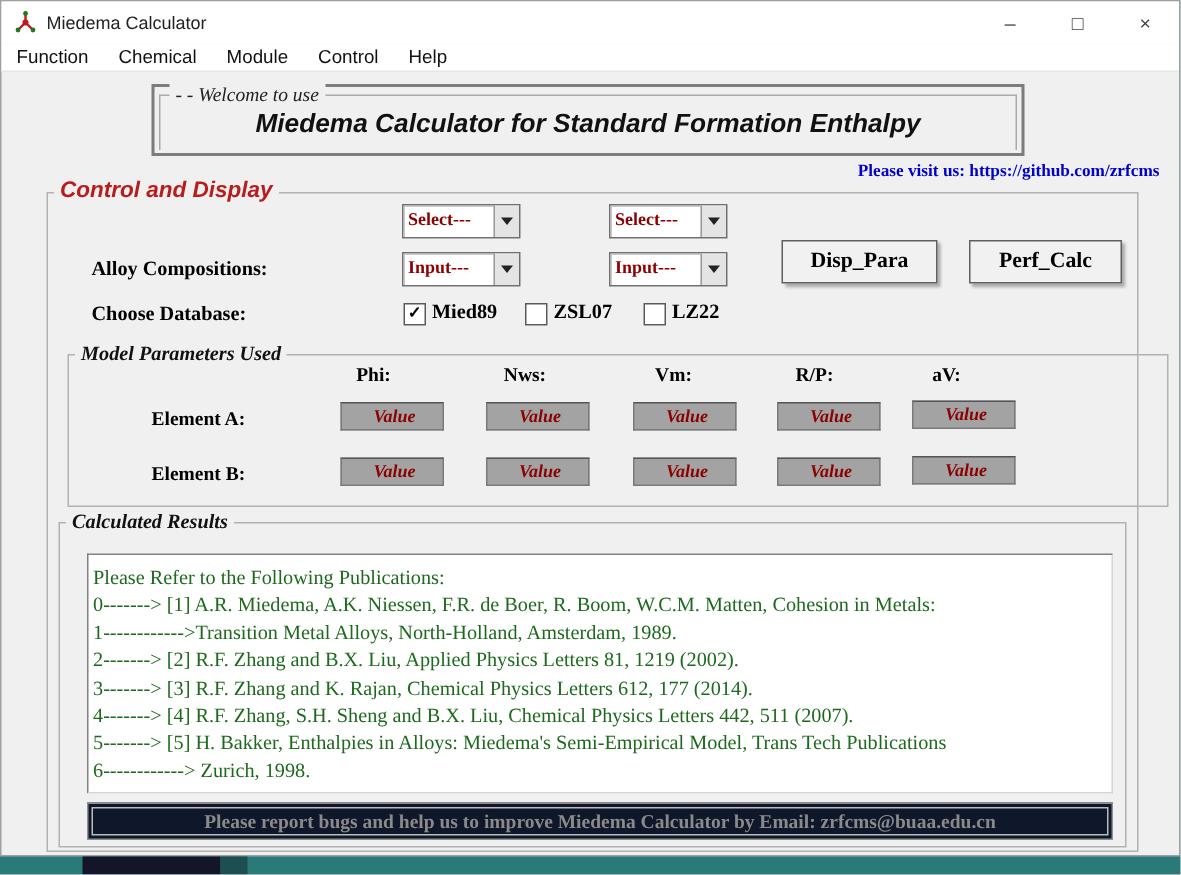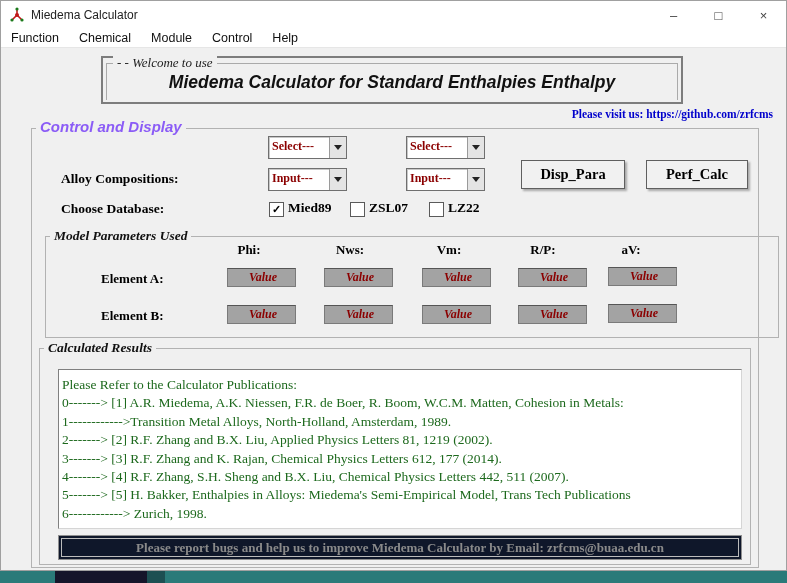--- a/index.html
+++ b/index.html
@@ -26,21 +26,21 @@
   .banner-legend{position:absolute;left:6px;top:-9px;background:#f0f0f0;padding:0 4px;
                  font-family:"Liberation Serif",serif;font-style:italic;font-size:13px;color:#222;}
   .banner-title{position:absolute;left:0;right:0;top:8px;text-align:center;
                 font-size:17.5px;font-weight:bold;font-style:italic;color:#111;}
   
   .visit-link{position:absolute;left:500px;top:107px;width:272px;text-align:right;
               font-family:"Liberation Serif",serif;font-weight:bold;font-size:11.5px;color:#0000cc;cursor:pointer;}
   
   .groupbox{position:absolute;border:1px solid #b2b2b2;background:transparent;}
   .groupbox-legend{position:absolute;background:#f0f0f0;padding:0 4px;white-space:nowrap;}
-  .legend-gray{font-size:15px;font-weight:bold;font-style:italic;color:#8b5cf6;}
+  .legend-gray{font-size:15px;font-weight:bold;font-style:italic;color:#b91c1c;}
   .legend-serif{font-family:"Liberation Serif",serif;font-size:13.5px;font-weight:bold;font-style:italic;color:#111;}
   
   .flabel{position:absolute;font-family:"Liberation Serif",serif;font-weight:bold;font-size:13.5px;color:#000;white-space:nowrap;}
   
   .combo{position:absolute;width:77px;height:21px;background:#ffffff;border:1px solid #6f6f6f;
          box-shadow:inset 1px 1px 0 #c8c8c8;display:flex;cursor:pointer;}
   .combo-text{flex:1;font-family:"Liberation Serif",serif;font-weight:bold;font-size:12px;
               color:#8b0000;line-height:19px;padding-left:3px;overflow:hidden;}
   .combo-btn{width:16px;background:#e4e4e4;border-left:1px solid #9a9a9a;display:flex;
              align-items:center;justify-content:center;}
@@ -107,21 +107,21 @@
       <span class="menu-item">Function</span>
       <span class="menu-item">Chemical</span>
       <span class="menu-item">Module</span>
       <span class="menu-item">Control</span>
       <span class="menu-item">Help</span>
     </div>
 
     <div class="banner-outer">
       <div class="banner-inner">
         <span class="banner-legend">- - Welcome to use</span>
-        <div class="banner-title">Miedema Calculator for Standard Enthalpies Enthalpy</div>
+        <div class="banner-title">Miedema Calculator for Standard Formation Enthalpy</div>
       </div>
     </div>
 
     <div class="visit-link">Please visit us: https://github.com/zrfcms</div>
 
     <div class="groupbox" style="left:30px;top:127px;width:726px;height:438px;">
       <span class="groupbox-legend legend-gray" style="left:4px;top:-11px;">Control and Display</span>
     </div>
 
     <span class="flabel" style="left:60px;top:170px;">Alloy Compositions:</span>
@@ -184,21 +184,21 @@
     <div class="value-box" style="left:323px;top:304px;">Value</div>
     <div class="value-box" style="left:421px;top:304px;">Value</div>
     <div class="value-box" style="left:517px;top:304px;">Value</div>
     <div class="value-box" style="left:607px;top:303px;">Value</div>
 
     <div class="groupbox" style="left:38px;top:347px;width:710px;height:215px;">
       <span class="groupbox-legend legend-serif" style="left:4px;top:-9px;">Calculated Results</span>
     </div>
 
     <div class="results-area">
-      <div class="pub-line">Please Refer to the Calculator Publications:</div>
+      <div class="pub-line">Please Refer to the Following Publications:</div>
       <div class="pub-line">0-------&gt; [1] A.R. Miedema, A.K. Niessen, F.R. de Boer, R. Boom, W.C.M. Matten, Cohesion in Metals:</div>
       <div class="pub-line">1------------&gt;Transition Metal Alloys, North-Holland, Amsterdam, 1989.</div>
       <div class="pub-line">2-------&gt; [2]  R.F. Zhang and B.X. Liu, Applied Physics Letters 81, 1219 (2002).</div>
       <div class="pub-line">3-------&gt; [3]  R.F. Zhang and K. Rajan, Chemical Physics Letters 612, 177 (2014).</div>
       <div class="pub-line">4-------&gt; [4]  R.F. Zhang, S.H. Sheng and B.X. Liu, Chemical Physics Letters 442, 511 (2007).</div>
       <div class="pub-line">5-------&gt; [5]  H. Bakker, Enthalpies in Alloys: Miedema's Semi-Empirical Model, Trans Tech Publications</div>
       <div class="pub-line">6------------&gt; Zurich, 1998.</div>
     </div>
 
     <div class="footer-outer">

